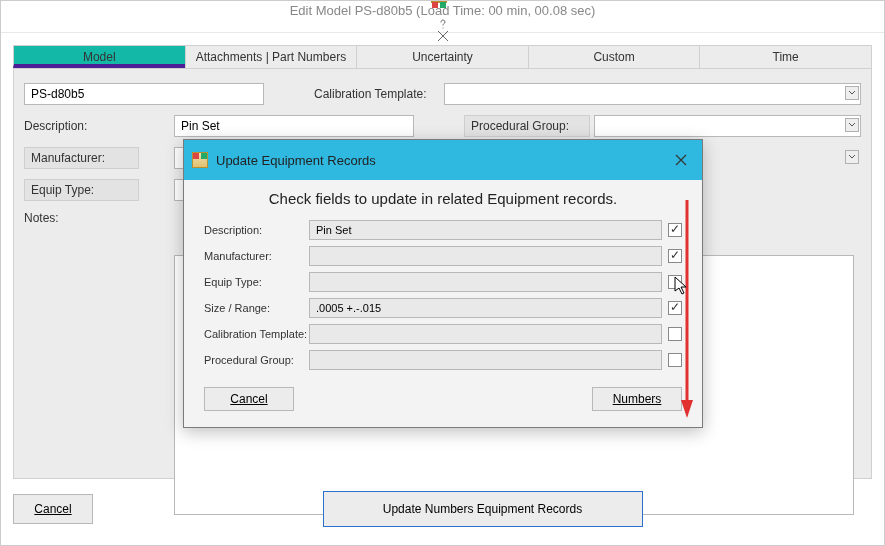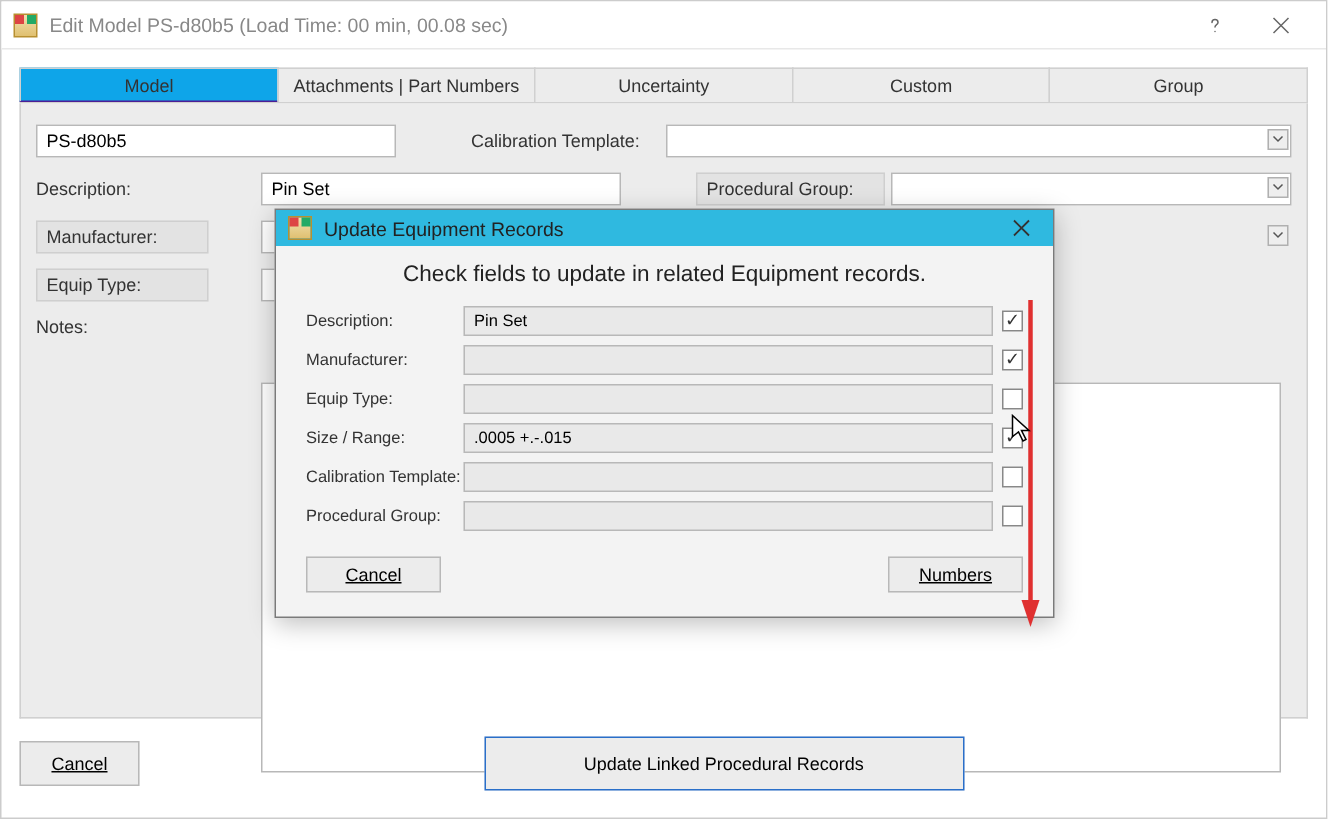--- a/index.html
+++ b/index.html
@@ -3,42 +3,42 @@
 <meta charset="utf-8">
 <style>
   * { box-sizing: border-box; font-family: "Segoe UI", Tahoma, sans-serif; }
   body { margin: 0; background: #fff; }
   .window {
     width: 885px; height: 546px; position: relative;
     border: 1px solid #ccc; background: #fff;
   }
   .titlebar {
     height: 32px; display: flex; align-items: center;
-    padding: 0 8px; background: #fff; border-bottom: 1px solid #e8e8e8;
+    padding: 0 8px; background: #fff; border-bottom: 1px solid #e8e8e8; flex-direction: column;
   }
   .app-icon {
     width: 16px; height: 16px; display: inline-block; position: relative; margin-right: 8px;
     background: linear-gradient(#f0e0b0,#e0c070);
     border: 1px solid #b89030;
   }
   .app-icon::before, .app-icon::after {
     content:""; position:absolute; width:6px; height:6px;
   }
   .app-icon::before { top:0; left:0; background:#d44; }
   .app-icon::after  { top:0; right:0; background:#2a6; }
   .titletext { color:#888; font-size:13px; flex:1; }
   .winbtn { width:44px; height:30px; display:flex; align-items:center; justify-content:center; color:#666; }
   .winbtn svg { stroke:#666; stroke-width:1; fill:none; }
 
   .client { position:absolute; left:12px; right:12px; top:44px; bottom:12px; }
 
   .tabs { display:flex; height:24px; border-bottom:1px solid #d0d0d0; }
   .tab { flex:1; text-align:center; font-size:12px; color:#333; line-height:22px;
          background:#ececec; border:1px solid #d0d0d0; border-bottom:none; margin-right:-1px;}
-  .tab.active { background:#0ea5e9; border-bottom:1px solid #4c1d95; }
+  .tab.active { background:#14b8a6; border-bottom:4px solid #4c1d95; }
   .tab:last-child{margin-right:0;}
 
   .panel { border:1px solid #d0d0d0; border-top:none; background:#ececec;
            padding:14px 10px 10px 10px; height:410px; position:relative; }
 
   .row { display:flex; align-items:center; margin-bottom:10px; font-size:12px; color:#333;}
   .row .lbl { width:150px; }
   .row .lblbox { background:#e3e3e3; border:1px solid #cfcfcf; padding:3px 6px; width:115px; }
   .txt { height:22px; border:1px solid #b8b8b8; background:#fff; padding:2px 6px; font-size:12px; }
   .combo { position:relative; }
@@ -52,21 +52,21 @@
                display:flex; align-items:center; }
   .btn { border:1px solid #b8b8b8; background:#ececec; font-size:12px;
          padding:0 10px; height:30px; display:flex; align-items:center; justify-content:center; }
   .btn.big { width:320px; height:36px; }
   .btn.primarybox{ border:1px solid #2a6fc9; }
   .btn .ul{ text-decoration:underline; }
 
   
   .modal { position:absolute; left:182px; top:138px; width:520px;
            background:#f3f3f3; border:1px solid #7a7a7a; box-shadow:0 4px 16px rgba(0,0,0,.25); z-index:5;}
-  .modal .mtitle{ height:24px; background:#2fb9e0; display:flex; align-items:center; padding:0 8px; color:#222;}
+  .modal .mtitle{ height:40px; background:#2fb9e0; display:flex; align-items:center; padding:0 8px; color:#222;}
   .modal .mtitle .app-icon{ margin-right:8px; }
   .modal .mtitle .t { font-size:13px; flex:1; color:#222;}
   .modal .mtitle .x { width:26px;height:20px;display:flex;align-items:center;justify-content:center;}
   .modal .mtitle .x svg{stroke:#333;stroke-width:1.2;fill:none;}
   .modal .lead { text-align:center; font-size:15px; color:#222; padding:10px 10px 10px; }
   .mrow { display:flex; align-items:center; font-size:11px; color:#333; padding:3px 20px;}
   .mrow .mlbl { width:105px; }
   .mrow .minput { flex:1; height:20px; border:1px solid #b8b8b8; background:#e9e9e9; padding:2px 6px; font-size:11px;}
   .mrow .chk { width:14px;height:14px; margin-left:6px; border:1px solid #888; background:#fff; position:relative;}
   .mrow .chk.checked::after{content:"✓"; position:absolute; top:-2px; left:1px; font-size:12px; color:#333;}
@@ -95,21 +95,21 @@
     </div>
   </div>
 
   <div class="client">
 
     <div class="tabs">
       <div class="tab active">Model</div>
       <div class="tab">Attachments | Part Numbers</div>
       <div class="tab">Uncertainty</div>
       <div class="tab">Custom</div>
-      <div class="tab">Group</div>
+      <div class="tab">Time</div>
     </div>
 
     <div class="panel">
 
       <div class="row">
         <input class="txt" style="width: 240px;" value="PS-d80b5">
         <div style="width:50px"></div>
         <div class="lbl" style="width:130px">Calibration Template:</div>
         <div class="combo" style="flex:1">
           <input class="txt" style="width: 100%;">
@@ -167,21 +167,21 @@
       <div class="notesarea"></div>
     </div>
   </div>
 
   <div class="bottombar">
     <div class="btn" style="width:80px">
       <span class="ul">Cancel</span>
     </div>
     <div style="flex:1;display:flex;justify-content:center">
       <div class="btn big primarybox">
-        <span>Update Linked Procedural Records</span>
+        <span>Update Numbers Equipment Records</span>
       </div>
     </div>
   </div>
 
   <div class="modal">
     <div class="mtitle">
       <span class="app-icon"></span>
       <span class="t">Update Equipment Records</span>
       <div class="x">
         <svg width="12" height="12" viewBox="0 0 12 12">

